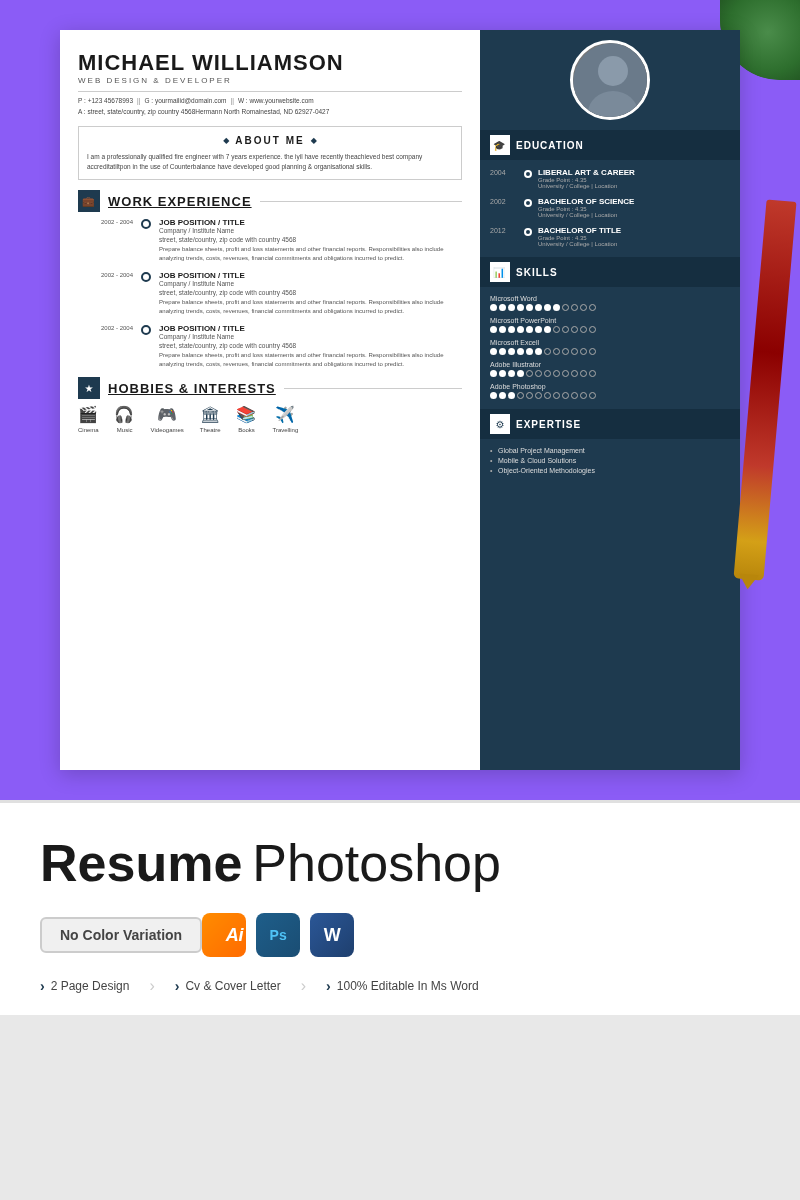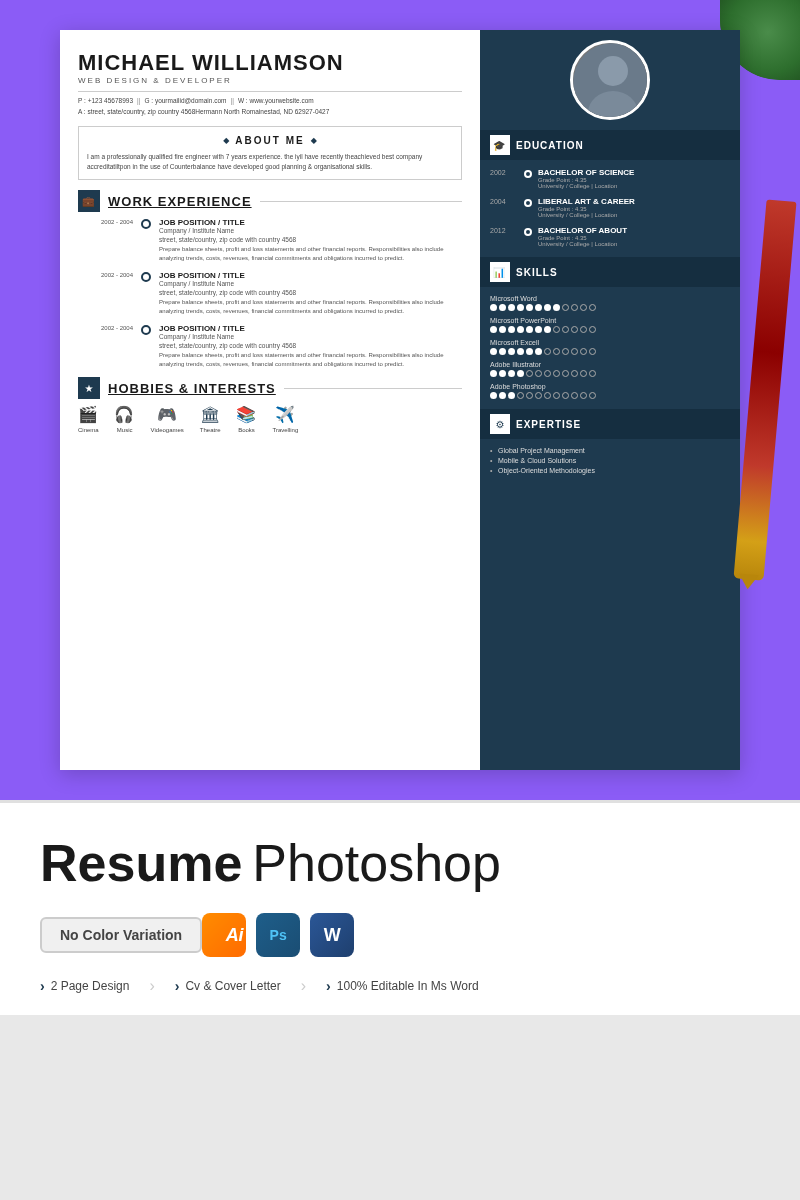--- a/index.html
+++ b/index.html
@@ -623,42 +623,42 @@
 
       <div class="right-section-header">
         <div class="right-icon-box">
           <span>🎓</span>
         </div>
         <span class="right-section-title">EDUCATION</span>
       </div>
 
       <div class="edu-entries">
         <div class="edu-entry">
+          <div class="edu-year">2004</div>
+          <div class="edu-dot"></div>
+          <div class="edu-content">
+            <div class="edu-degree">LIBERAL ART &amp; CAREER</div>
+            <div class="edu-grade">Grade Point : 4.35</div>
+            <div class="edu-location">University / College  |  Location</div>
+          </div>
+        </div>
+        <div class="edu-entry">
           <div class="edu-year">2002</div>
           <div class="edu-dot"></div>
           <div class="edu-content">
             <div class="edu-degree">BACHELOR OF SCIENCE</div>
             <div class="edu-grade">Grade Point : 4.35</div>
             <div class="edu-location">University / College  |  Location</div>
           </div>
         </div>
         <div class="edu-entry">
-          <div class="edu-year">2004</div>
-          <div class="edu-dot"></div>
-          <div class="edu-content">
-            <div class="edu-degree">LIBERAL ART &amp; CAREER</div>
-            <div class="edu-grade">Grade Point : 4.35</div>
-            <div class="edu-location">University / College  |  Location</div>
-          </div>
-        </div>
-        <div class="edu-entry">
           <div class="edu-year">2012</div>
           <div class="edu-dot"></div>
           <div class="edu-content">
-            <div class="edu-degree">BACHELOR OF ABOUT</div>
+            <div class="edu-degree">BACHELOR OF TITLE</div>
             <div class="edu-grade">Grade Point : 4.35</div>
             <div class="edu-location">University / College  |  Location</div>
           </div>
         </div>
       </div>
 
       <div class="right-section-header">
         <div class="right-icon-box">
           <span>📊</span>
         </div>

